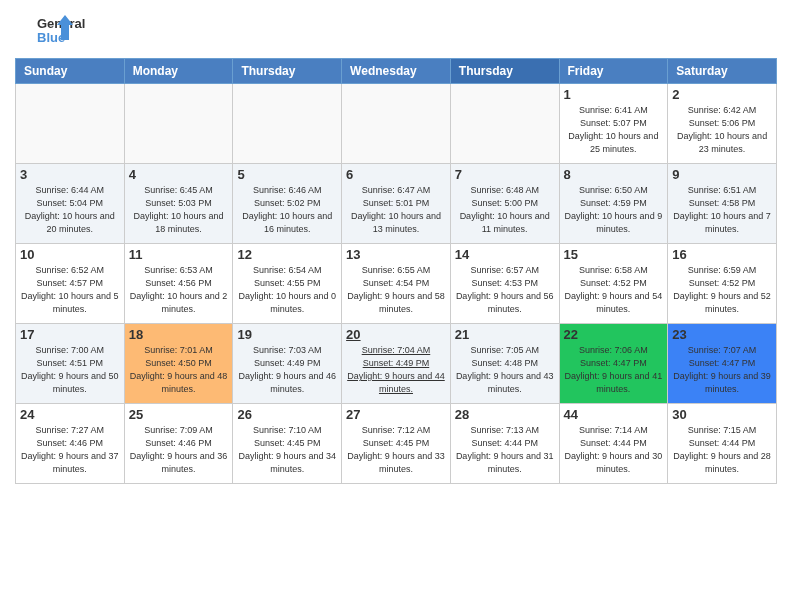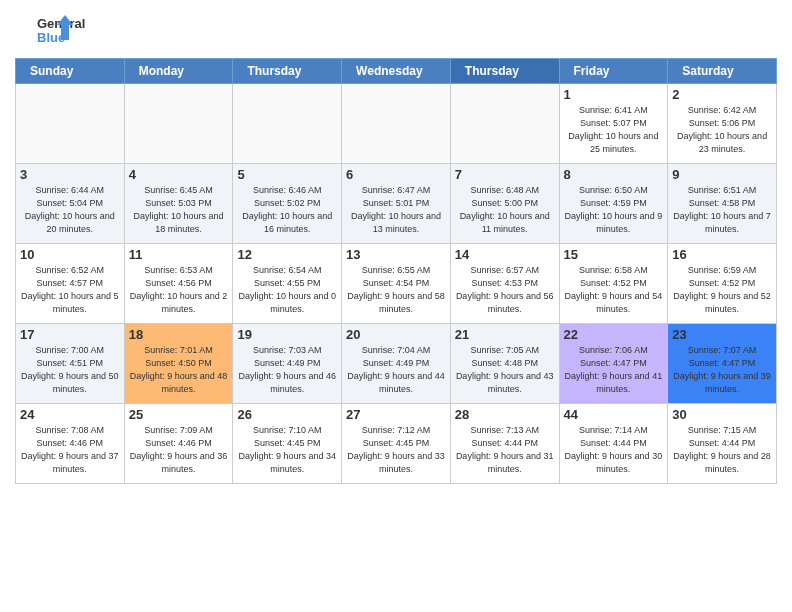--- a/index.html
+++ b/index.html
@@ -11,21 +11,21 @@
     
     .logo { display: flex; align-items: center; }
     .logo-icon { width: 28px; height: 28px; margin-right: 4px; }
     
     .title-block { text-align: right; }
     .month-title { font-size: 32px; font-weight: normal; color: #333; }
     .location { font-size: 16px; color: #555; }
     
     table { width: 100%; border-collapse: collapse; }
     
-    th { background: #4a7fc1; color: #fff; font-size: 12px; padding: 5px 14px; text-align: left; border: 1px solid #6a9fd1; font-weight: bold; margin-top: 12px; }
+    th { background: #4a7fc1; color: #fff; font-size: 12px; padding: 5px 8px; text-align: left; border: 1px solid #6a9fd1; font-weight: bold; margin-top: 12px; }
     
     td { border: 1px solid #ccc; vertical-align: top; padding: 3px 4px; font-size: 9.5px; color: #333; width: 14.28%; background: #fff; }
     
     td.empty { background: #f9f9f9; }
     
     .day-num { font-size: 13px; font-weight: bold; display: block; margin-bottom: 2px; }
     .day-info { font-size: 9px; line-height: 1.4; color: #333; }
     
     tr:nth-child(even) td:not(.empty) { background: #f5f5f5; }
   </style>
@@ -179,49 +179,49 @@
             <div class="day-info">Sunrise: 7:01 AM
 Sunset: 4:50 PM
 Daylight: 9 hours and 48 minutes.</div>
           </td>
           <td style="background: rgb(240, 244, 248);">
             <span class="day-num">19</span>
             <div class="day-info">Sunrise: 7:03 AM
 Sunset: 4:49 PM
 Daylight: 9 hours and 46 minutes.</div>
           </td>
-          <td style="background: rgb(240, 244, 248);">
+          <td style="background: rgb(240, 244, 248); text-decoration: underline;">
             <span class="day-num">20</span>
             <div class="day-info">Sunrise: 7:04 AM
 Sunset: 4:49 PM
 Daylight: 9 hours and 44 minutes.</div>
           </td>
           <td style="background: rgb(240, 244, 248);">
             <span class="day-num">21</span>
             <div class="day-info">Sunrise: 7:05 AM
 Sunset: 4:48 PM
 Daylight: 9 hours and 43 minutes.</div>
           </td>
-          <td style="background: #c4b5fd;">
+          <td style="background: #22c55e;">
             <span class="day-num">22</span>
             <div class="day-info">Sunrise: 7:06 AM
 Sunset: 4:47 PM
 Daylight: 9 hours and 41 minutes.</div>
           </td>
           <td style="background: #3b82f6;">
             <span class="day-num">23</span>
             <div class="day-info">Sunrise: 7:07 AM
 Sunset: 4:47 PM
 Daylight: 9 hours and 39 minutes.</div>
           </td>
         </tr>
         <tr>
           <td>
             <span class="day-num">24</span>
-            <div class="day-info">Sunrise: 7:08 AM
+            <div class="day-info">Sunrise: 7:27 AM
 Sunset: 4:46 PM
 Daylight: 9 hours and 37 minutes.</div>
           </td>
           <td>
             <span class="day-num">25</span>
             <div class="day-info">Sunrise: 7:09 AM
 Sunset: 4:46 PM
 Daylight: 9 hours and 36 minutes.</div>
           </td>
           <td>

